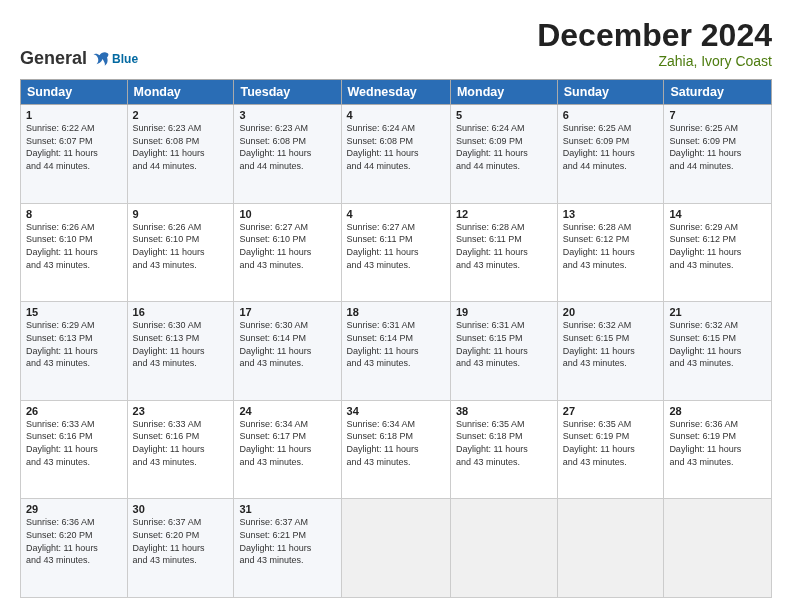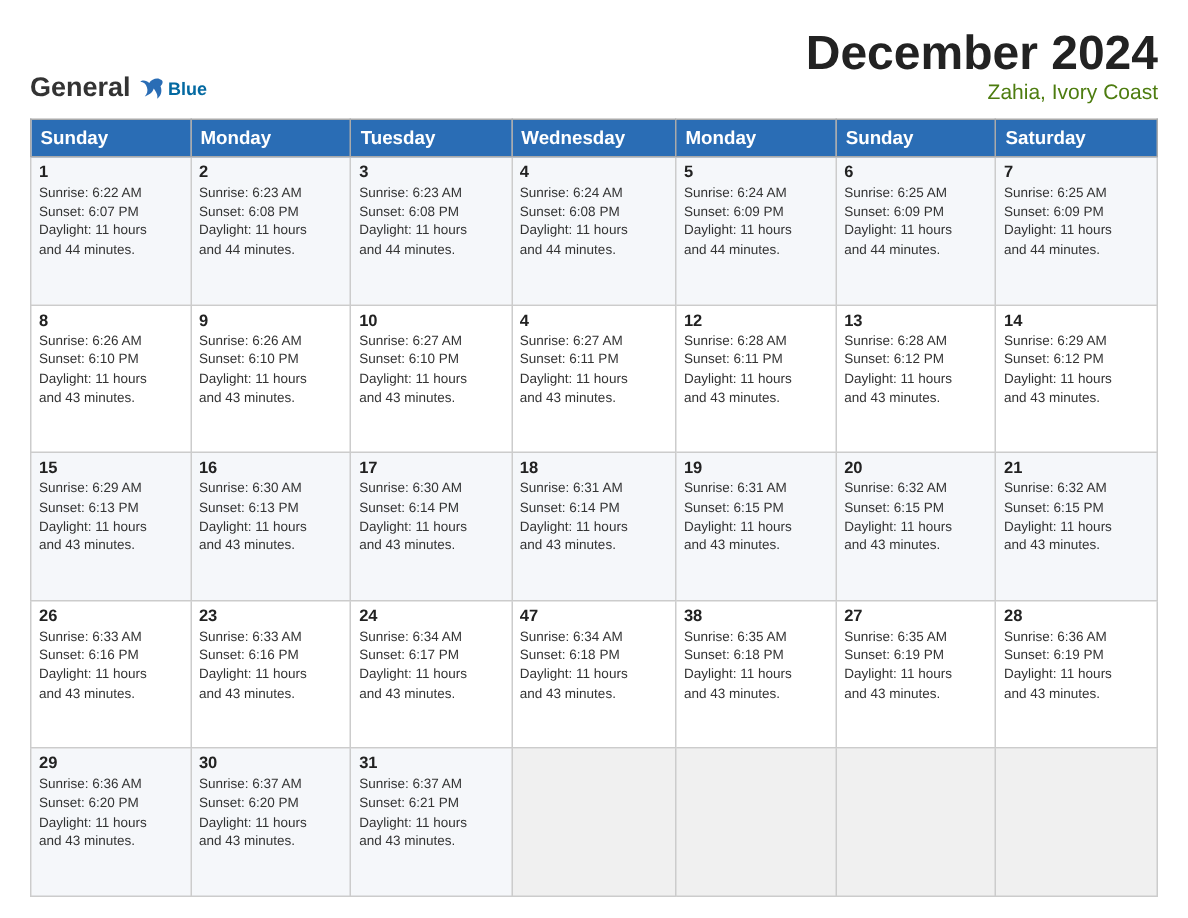--- a/index.html
+++ b/index.html
@@ -237,21 +237,21 @@
   </td>
           <td>
     <span class="day-num">23</span>
     <span class="day-info">Sunrise: 6:33 AM<br>Sunset: 6:16 PM<br>Daylight: 11 hours<br>and 43 minutes.</span>
   </td>
           <td>
     <span class="day-num">24</span>
     <span class="day-info">Sunrise: 6:34 AM<br>Sunset: 6:17 PM<br>Daylight: 11 hours<br>and 43 minutes.</span>
   </td>
           <td>
-    <span class="day-num">47</span>
+    <span class="day-num">34</span>
     <span class="day-info">Sunrise: 6:34 AM<br>Sunset: 6:18 PM<br>Daylight: 11 hours<br>and 43 minutes.</span>
   </td>
           <td>
     <span class="day-num">38</span>
     <span class="day-info">Sunrise: 6:35 AM<br>Sunset: 6:18 PM<br>Daylight: 11 hours<br>and 43 minutes.</span>
   </td>
           <td>
     <span class="day-num">27</span>
     <span class="day-info">Sunrise: 6:35 AM<br>Sunset: 6:19 PM<br>Daylight: 11 hours<br>and 43 minutes.</span>
   </td>

